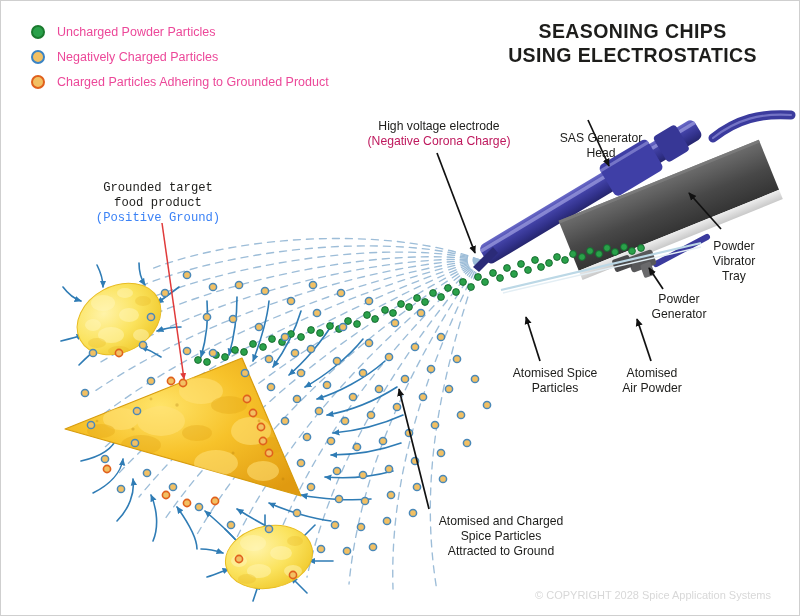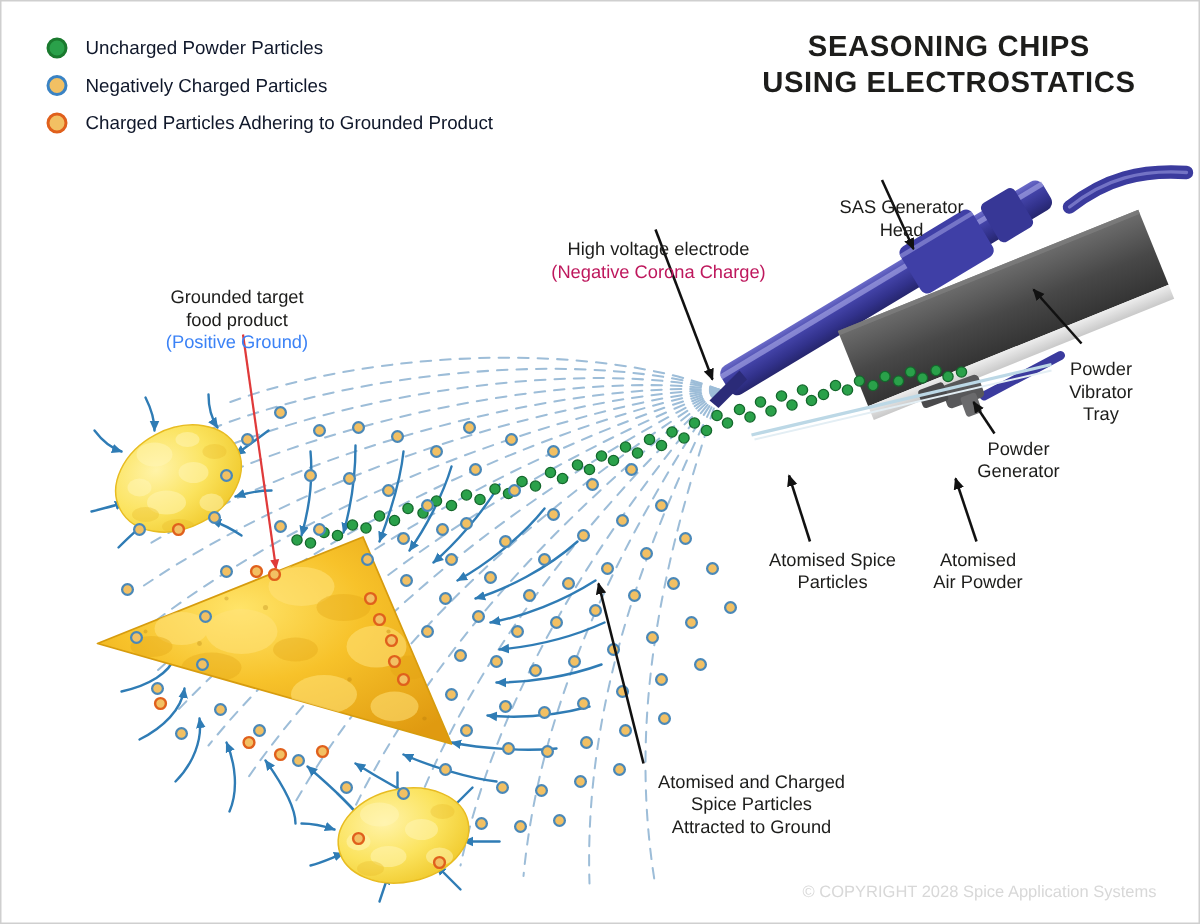--- a/index.html
+++ b/index.html
@@ -12,39 +12,39 @@
     border:1px solid #cfcfcf;
     box-sizing:border-box;
     overflow:hidden;
   }
   #art{position:absolute;left:0;top:0;width:800px;height:616px;}
 
   
   .legend{position:absolute;left:30px;top:20px;}
   .legend-row{display:flex;align-items:center;height:22px;margin-bottom:3px;}
   .legend-dot{width:14px;height:14px;border-radius:50%;box-sizing:border-box;flex:0 0 auto;}
-  .legend-label{margin-left:12px;font-size:12.5px;color:#0f172a;white-space:nowrap;}
+  .legend-label{margin-left:12px;font-size:12.5px;color:#ec4899;white-space:nowrap;}
 
   
   .title{
     position:absolute;right:42px;top:18px;
     text-align:center;
     font-size:19.5px;font-weight:bold;letter-spacing:.4px;
     color:#1d1d1b;line-height:1.25;
   }
 
   
   .lbl{position:absolute;font-size:12.2px;color:#1d1d1b;line-height:1.23;}
   .lbl .sub-blue{color:#be185d;}
   .lbl .sub-red{color:#3b82f6;}
   .ctr{text-align:center;}
 
-  #lbl-hv{left:343px;top:118px;width:190px;margin-top:40px;}
+  #lbl-hv{left:343px;top:118px;width:190px;}
   #lbl-sas{left:540px;top:100px;width:120px;margin-top:30px;}
-  #lbl-ground{left:92px;top:190px;width:130px;}
+  #lbl-ground{left:92px;top:180px;width:130px;font-family:Liberation Mono, monospace;}
   #lbl-vibrator{left:697px;top:238px;width:72px;}
   #lbl-atomiser{left:639px;top:291px;width:78px;}
   #lbl-spice{left:495px;top:365px;width:118px;}
   #lbl-air{left:608px;top:365px;width:86px;}
   #lbl-attracted{left:405px;top:513px;width:190px;}
 
   .copyright{
     position:absolute;right:28px;bottom:14px;
     font-size:11px;color:#d8d8d8;white-space:nowrap;
   }

